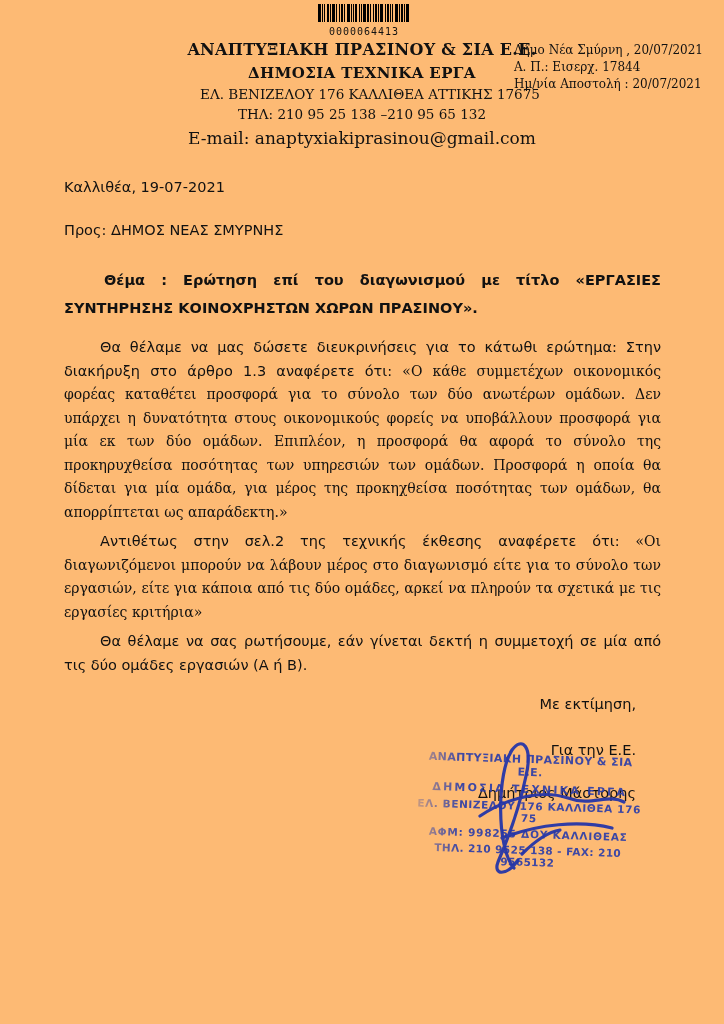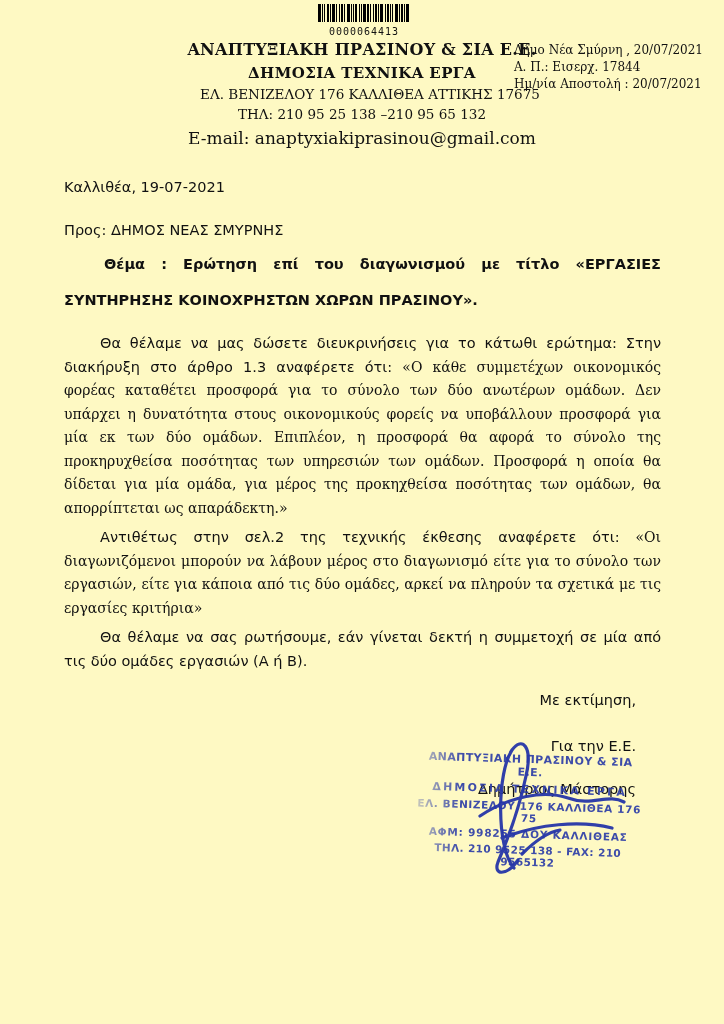--- a/index.html
+++ b/index.html
@@ -1,19 +1,19 @@
 <!DOCTYPE html>
 <html><head>
 <meta charset="utf-8">
 <style>
   html,body{margin:0;padding:0;background:#888;}
   .page{
     position:relative;
     width:724px;height:1024px;
-    background:#fef9c3;
+    background:#fdba74;
     margin:0 auto;
     overflow:hidden;
     font-family:"DejaVu Sans","Liberation Sans",sans-serif;
     color:#111;
   }
   
   .barcode-wrap{
     position:absolute;left:316px;top:4px;width:96px;
     text-align:center;
   }
@@ -40,22 +40,22 @@
     font-size:12px;line-height:17px;color:#111;
   }
   
   .body-block{
     position:absolute;left:64px;top:170px;width:597px;
     font-size:14.5px;line-height:23.5px;
   }
   .date-line{margin-top:6px;}
   .recipient{margin-top:19px;padding-right:33px;}
   .subject{
-    margin-top:4px;font-weight:bold;text-align:justify;
-    text-indent:40px;line-height:36px;
+    margin-top:24px;font-weight:bold;text-align:justify;
+    text-indent:40px;line-height:28px;
   }
   .salutation{margin-top:17px;}
   .para{margin-top:14px;text-align:justify;text-indent:36px;}
   .para.tight{margin-top:6px;}
   .quote{
     font-family:"DejaVu Serif","Liberation Serif",serif;
     font-size:14px;
   }
   .closing-block{margin-top:16px;text-align:right;padding-right:25px;}
   .closing-line{margin-top:0;}

